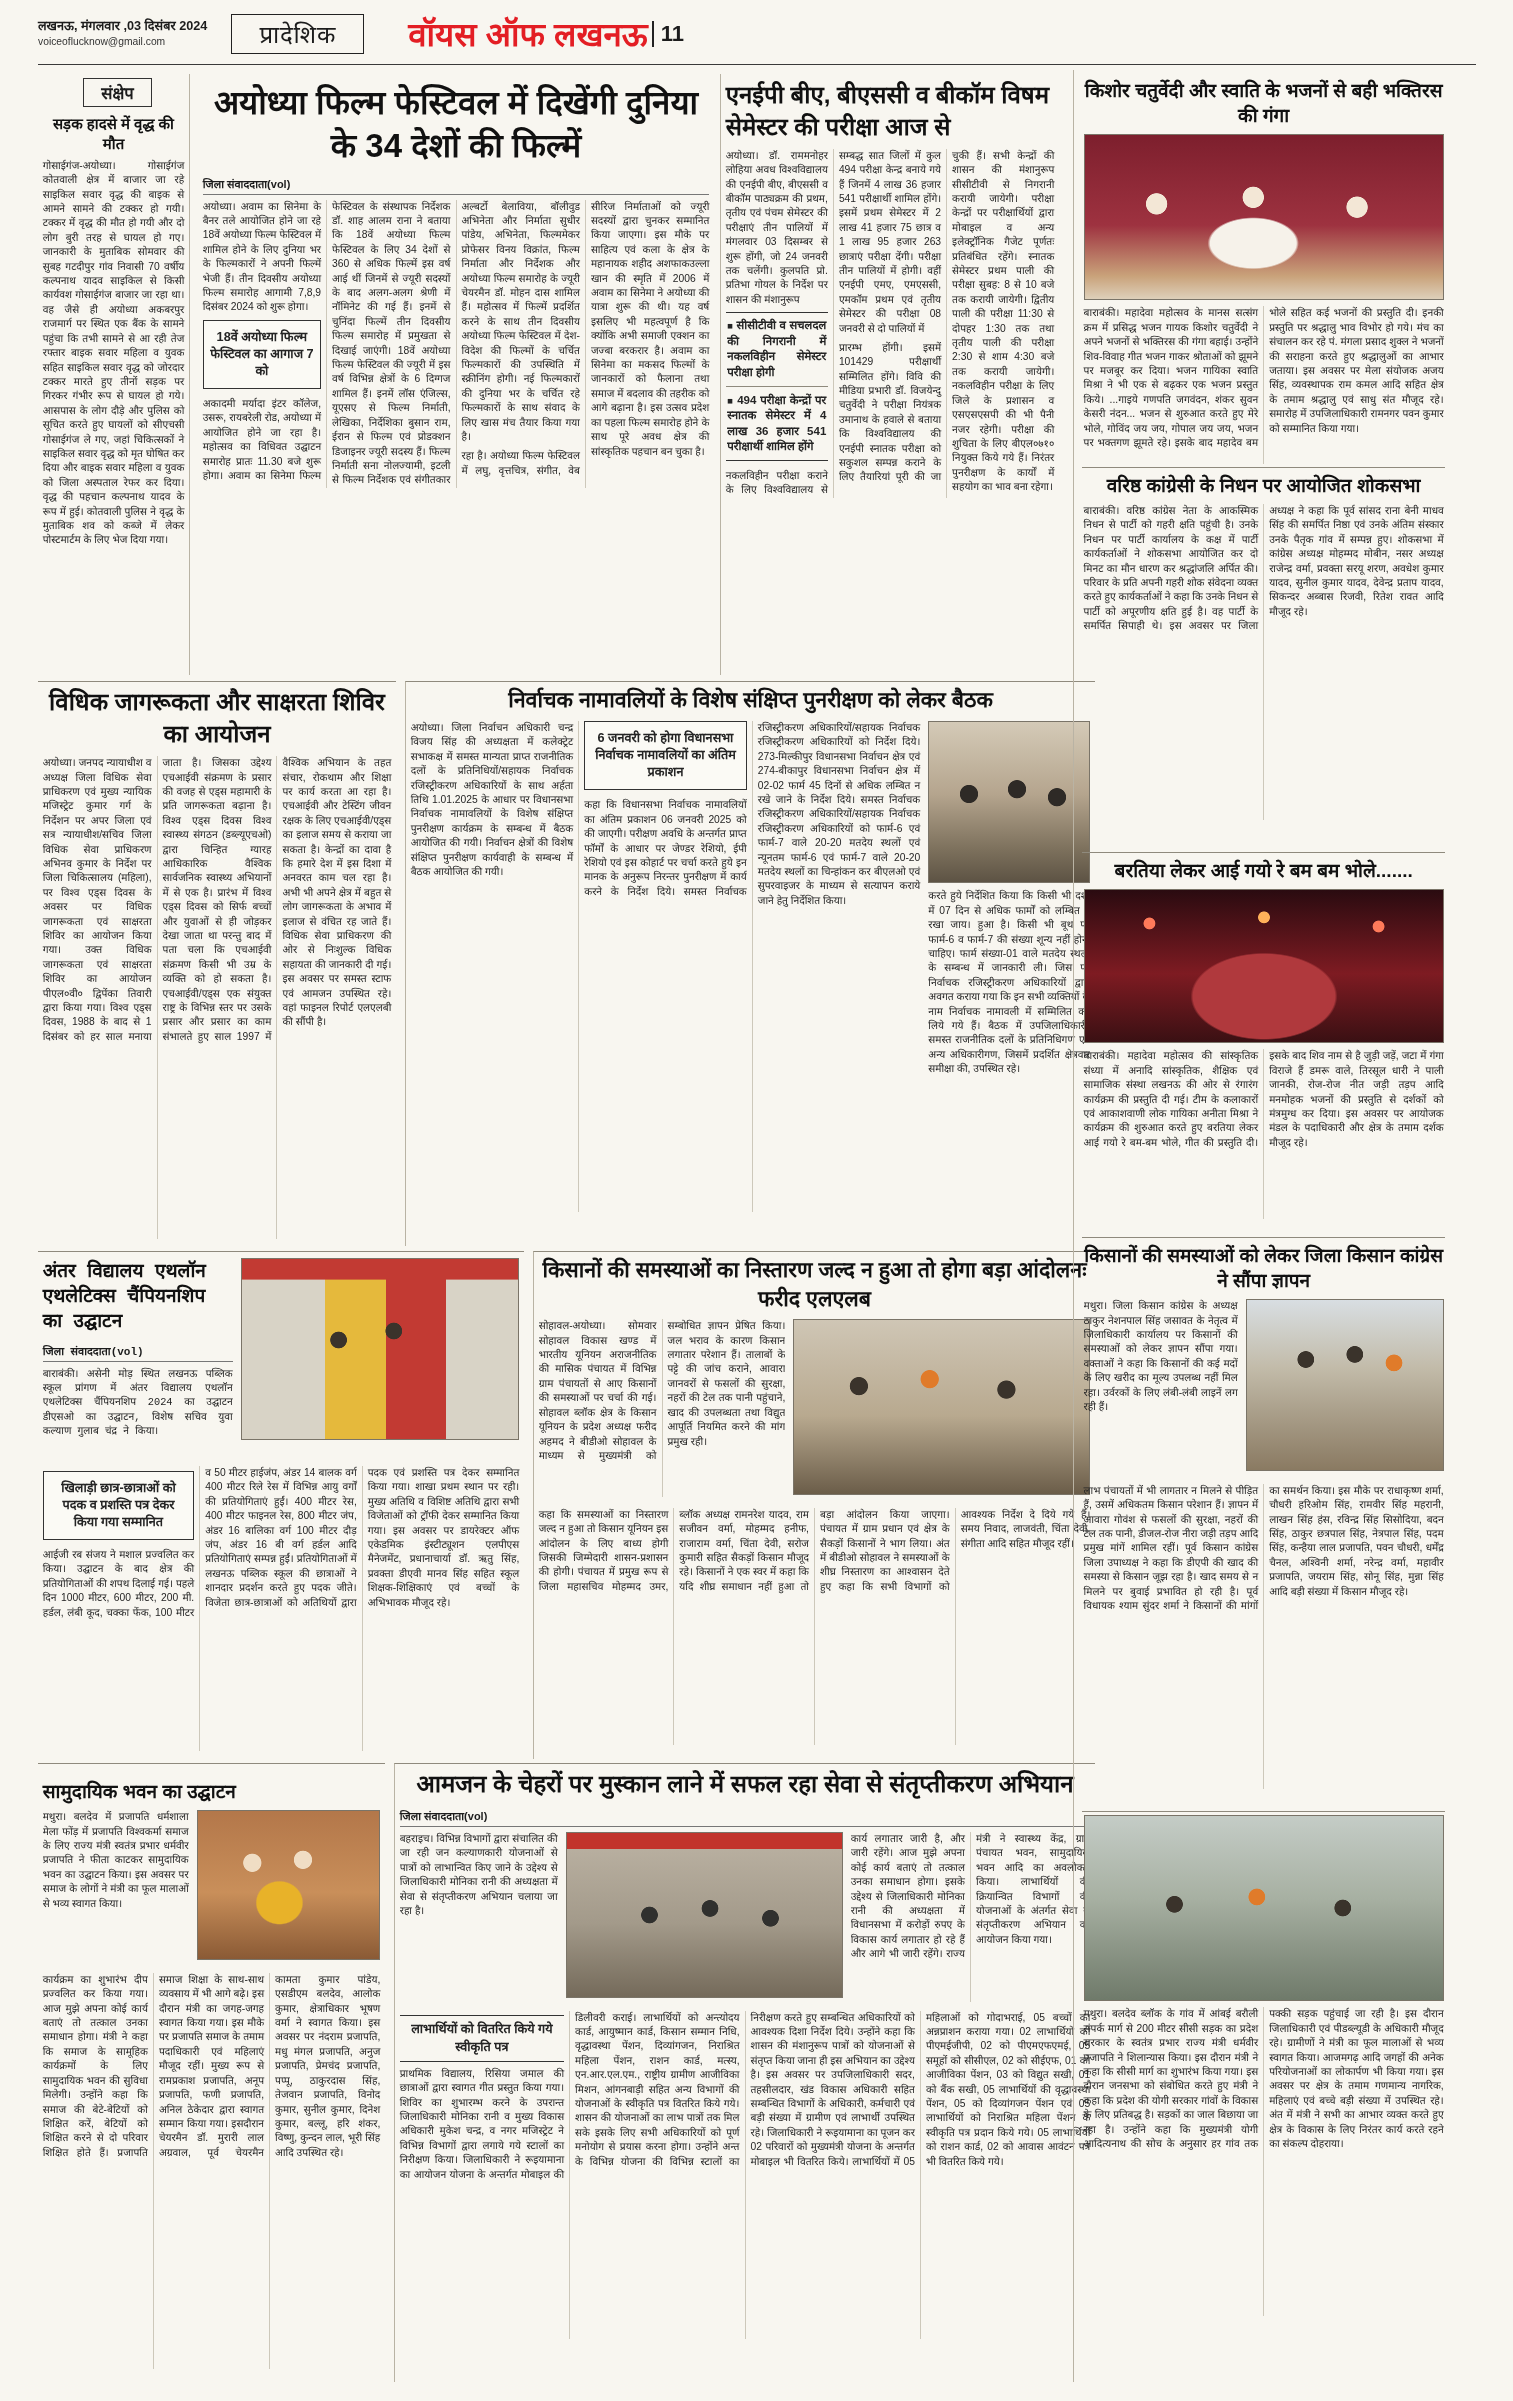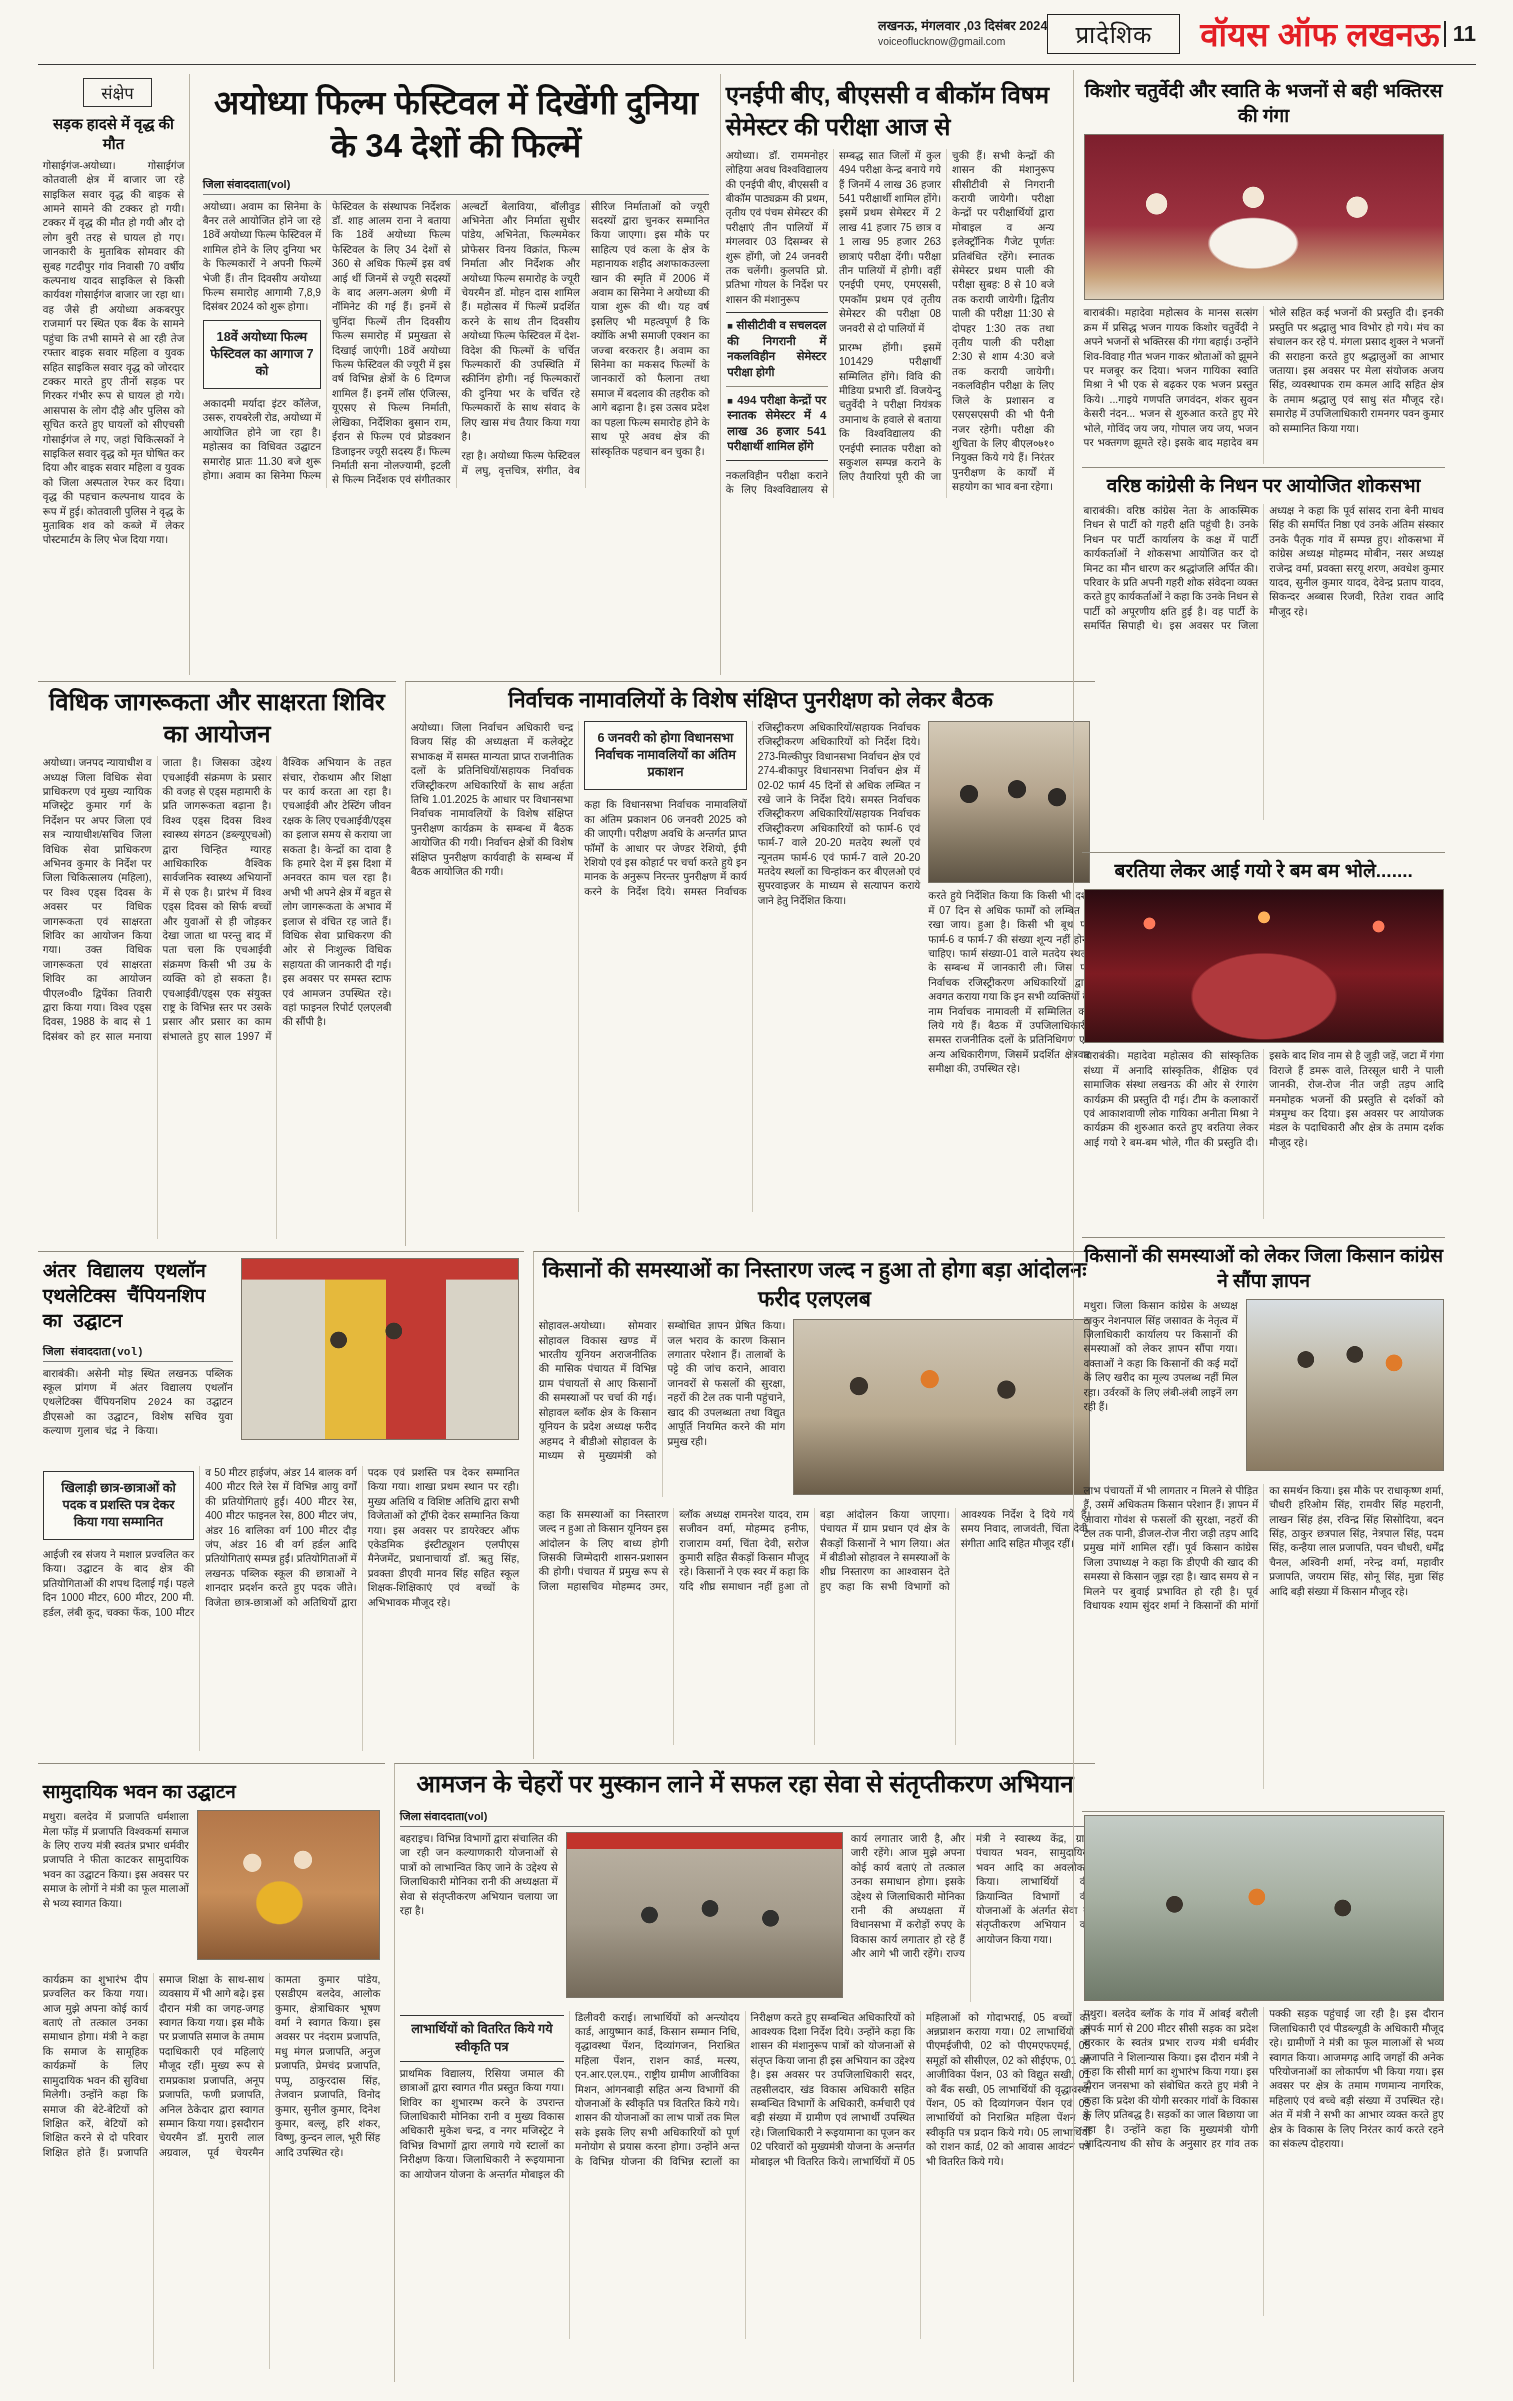--- a/index.html
+++ b/index.html
@@ -1,21 +1,21 @@
 <!DOCTYPE html>
 <html lang="hi" style="font-size:12.7px"><head>
 <meta charset="utf-8">
 <style>
   * { margin:0; padding:0; box-sizing:border-box; }
   html,body { background:#efece4; }
   body { font-family:"Liberation Sans","DejaVu Sans",sans-serif; color:#1c1c1c; }
   .page { width:1514px; height:2401px; margin:0 auto; background:#f8f6f0; padding:8px 38px 11px 38px; position:relative; }
 
   
-  .masthead-bar { display:flex; justify-content:flex-end; align-items:center; height:57px; border-bottom:1.6px solid #3a3a3a; padding-bottom:4.7px; }
+  .masthead-bar { display:flex; justify-content:flex-start; align-items:center; height:57px; border-bottom:1.6px solid #3a3a3a; padding-bottom:4.7px;gap:24px; }
   .mb-left { line-height:1.35; }
   .mb-date { font-weight:bold; font-size:12.7px; }
   .mb-email { font-size:10.3px; color:#333; }
   .section-box { border:1.6px solid #222; padding:2.4px 27px; font-size:24px; font-weight:normal; letter-spacing:0.8px; }
   .mb-right { display:flex; align-items:center; gap:4.7px; }
   .paper-name { color:#e31e24; font-size:33px; font-weight:bold; white-space:nowrap;margin-left:20px; }
   .page-no { font-size:22px; font-weight:bold; border-left:2.4px solid #222; padding-left:6.3px; }
 
   
   .content { position:relative; height:2314px; margin-top:4.7px; }
@@ -41,21 +41,21 @@
 
   .inset { border:1.6px solid #333; font-weight:bold; font-size:12.7px; line-height:1.35; text-align:center; padding:8px 6.3px; margin:4.7px 0 8px; break-inside:avoid; background:#fbfaf5; }
   .subhead { font-weight:bold; font-size:12.7px; text-align:center; border-top:1.2px solid #333; border-bottom:1.2px solid #333; padding:4.7px 3.2px; margin:4.7px 0; break-inside:avoid; }
 
   .bullet-box { border-top:1.6px solid #333; border-bottom:1.6px solid #333; margin:4.7px 0 8px; break-inside:avoid; }
   .bullet-item { font-weight:bold; font-size:11.5px; line-height:1.35; padding:5.5px 1.6px; }
   .bullet-item::before { content:"■ "; font-size:9.5px; }
   .bullet-item + .bullet-item { border-top:0.8px solid #8f8a7d; }
 
   .brief-title { text-align:center; margin-bottom:6.3px; }
-  .brief-title span { display:inline-block; border:1.6px solid #333; padding:2.4px 17.4px; font-size:16.6px; font-weight:normal;margin-left:8px; }
+  .brief-title span { display:inline-block; border:1.6px solid #333; padding:2.4px 17.4px; font-size:16.6px; font-weight:bold;margin-left:8px; }
 
   
   .photo { border:0.8px solid #7a7468; margin-bottom:6.3px; }
   .photo-kishor { height:166px;
     background:
       radial-gradient(circle at 20% 42%, #f3e7d6 0 10.3px, transparent 11px),
       radial-gradient(circle at 47% 38%, #f3e7d6 0 10.3px, transparent 11px),
       radial-gradient(circle at 76% 44%, #f3e7d6 0 10.3px, transparent 11px),
       radial-gradient(ellipse at 47% 66%, #f6f2ea 0 16%, transparent 17%),
       linear-gradient(180deg,#7d1f2d 0%,#9e3240 55%,#c9a27a 86%,#ded0ba 100%); }

